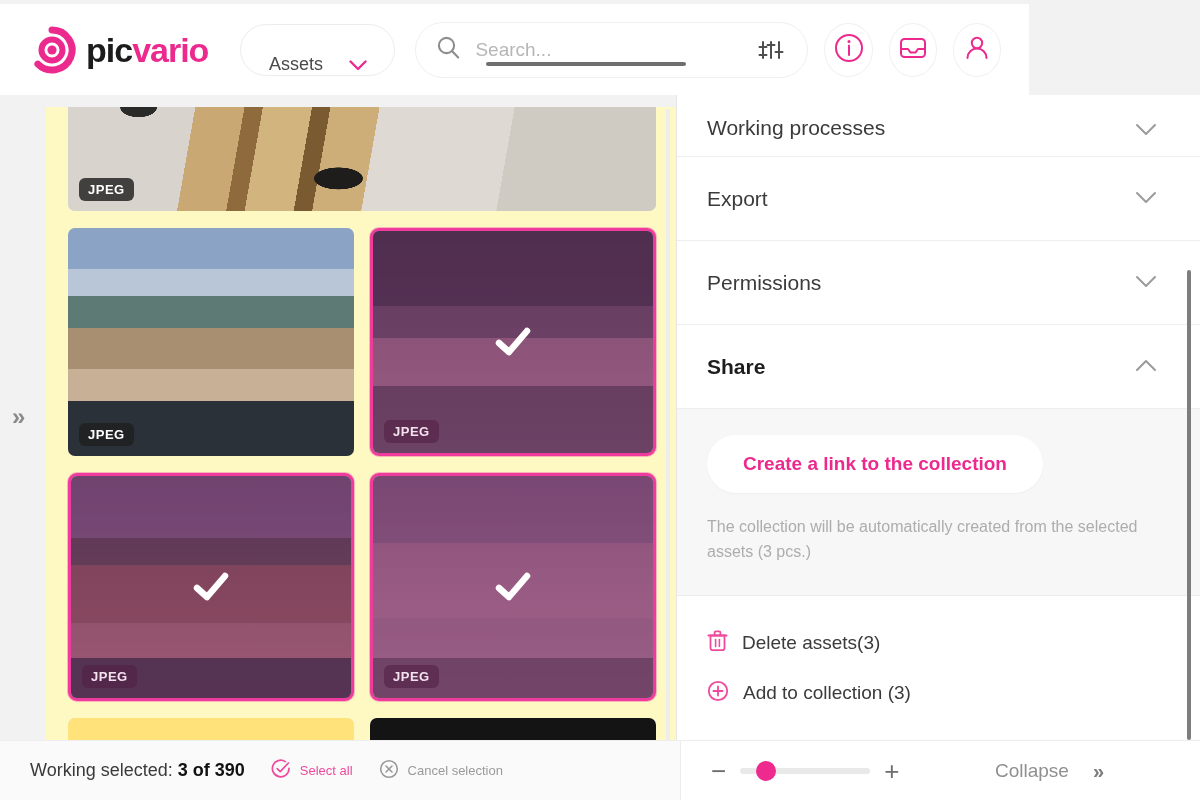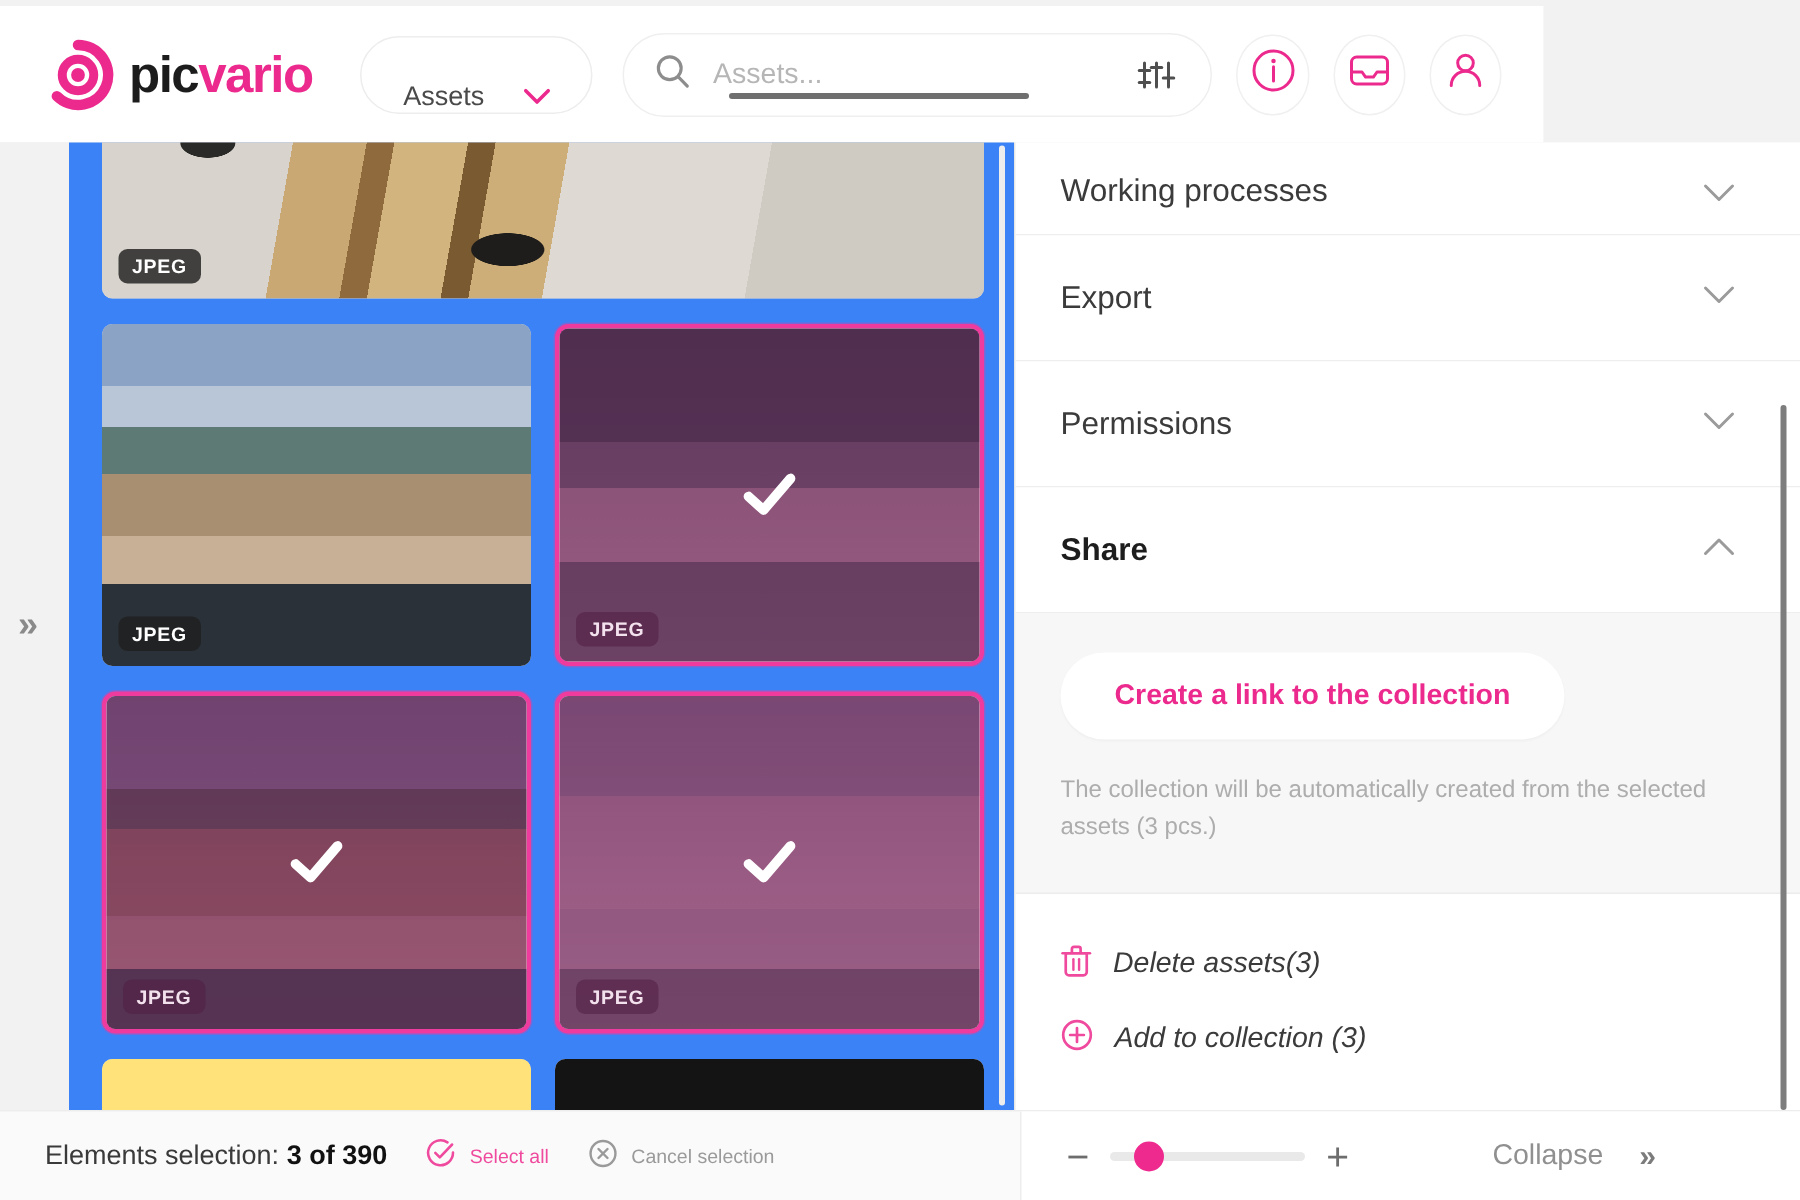--- a/index.html
+++ b/index.html
@@ -66,21 +66,22 @@
     width: 46px; flex: 0 0 46px; position: relative;
     background: #f2f2f2;
   }
   .rail-handle {
     position: absolute; left: 12px; top: 310px; font-size: 24px;
     color: #8a8a8a; cursor: pointer; line-height: 1; font-weight: 700;
   }
 
   .grid-panel {
     flex: 1 1 auto; position: relative; overflow: hidden;
-    background: #3b82f6;
+    background: #fef9c3;
+    margin-top: 12px;
   }
   .grid-inner {
     position: absolute; left: 22px; top: -44px; width: 588px;
   }
   .row { display: flex; gap: 16px; margin-bottom: 17px; }
   .tile {
     position: relative; border-radius: 7px; overflow: hidden;
     cursor: pointer; background: #ddd;
   }
   .tile.wide { width: 588px; height: 148px; }
@@ -175,21 +176,20 @@
   }
   .share-note {
     margin-top: 22px; font-size: 16px; line-height: 1.55; color: #adadad;
     max-width: 452px;
   }
 
   .action-list { padding: 22px 30px 0 30px; background: #fff; }
   .action-item {
     display: flex; align-items: center; gap: 14px; height: 50px;
     cursor: pointer;
-    font-style: italic;
   }
   .action-item .label { font-size: 19px; color: #3b3b3b; }
 
   .panel-scroll-thumb {
     position: absolute; right: 9px; top: 175px; width: 4px; height: 470px;
     background: #7d7d7d; border-radius: 2px;
   }
 
   
   .bottombar {
@@ -255,21 +255,21 @@
       </span>
     </div>
 
     <div class="search-pill">
       <span>
         <svg width="25" height="25" viewBox="0 0 25 25">
             <circle cx="10.5" cy="10.5" r="7.6" fill="none" stroke="#8d8d8d" stroke-width="2.1"></circle>
             <line x1="16.2" y1="16.2" x2="22.2" y2="22.4" stroke="#8d8d8d" stroke-width="2.1" stroke-linecap="round"></line>
           </svg>
       </span>
-      <span class="ph">Assets...</span>
+      <span class="ph">Search...</span>
       <span class="search-underline"></span>
       <span class="sliders-btn">
         <svg width="28" height="28" viewBox="0 0 28 28">
           <line x1="6" y1="6" x2="6" y2="22" stroke="#4f4f4f" stroke-width="2" stroke-linecap="round"></line>
           <line x1="14" y1="6" x2="14" y2="22" stroke="#4f4f4f" stroke-width="2" stroke-linecap="round"></line>
           <line x1="22" y1="6" x2="22" y2="22" stroke="#4f4f4f" stroke-width="2" stroke-linecap="round"></line>
           <line x1="2.5" y1="11" x2="9.5" y2="11" stroke="#4f4f4f" stroke-width="2" stroke-linecap="round"></line>
           <line x1="10.5" y1="9" x2="17.5" y2="9" stroke="#4f4f4f" stroke-width="2" stroke-linecap="round"></line>
           <line x1="18.5" y1="16" x2="25.5" y2="16" stroke="#4f4f4f" stroke-width="2" stroke-linecap="round"></line>
           <line x1="2.5" y1="19" x2="9.5" y2="19" stroke="#4f4f4f" stroke-width="2" stroke-linecap="round"></line>
@@ -440,21 +440,21 @@
         </div>
       </div>
 
       <div class="panel-scroll-thumb"></div>
     </div>
   </div>
 
   <div class="bottombar">
     <div class="bb-left">
       <span class="bb-sel">
-        <span>Elements selection:</span>
+        <span>Working selected:</span>
         <b>3 of 390</b>
       </span>
 
       <span class="bb-link pink">
         <span>
           <svg width="20" height="20" viewBox="0 0 20 20">
             <path d="M18 9.3 A8.3 8.3 0 1 1 14.3 2.6" fill="none" stroke="#ef4a9e" stroke-width="1.7" stroke-linecap="round"></path>
             <path d="M6.2 9.6 L9.2 12.6 L17.4 4" fill="none" stroke="#ef4a9e" stroke-width="1.7" stroke-linecap="round" stroke-linejoin="round"></path>
           </svg>
         </span>

